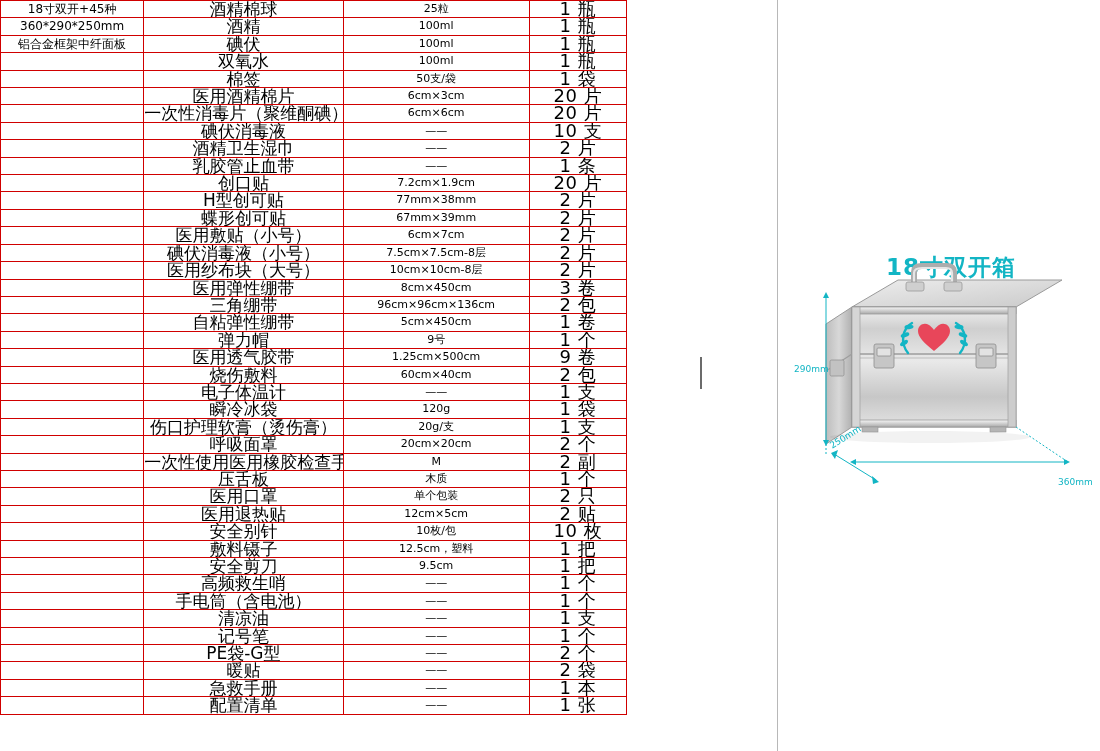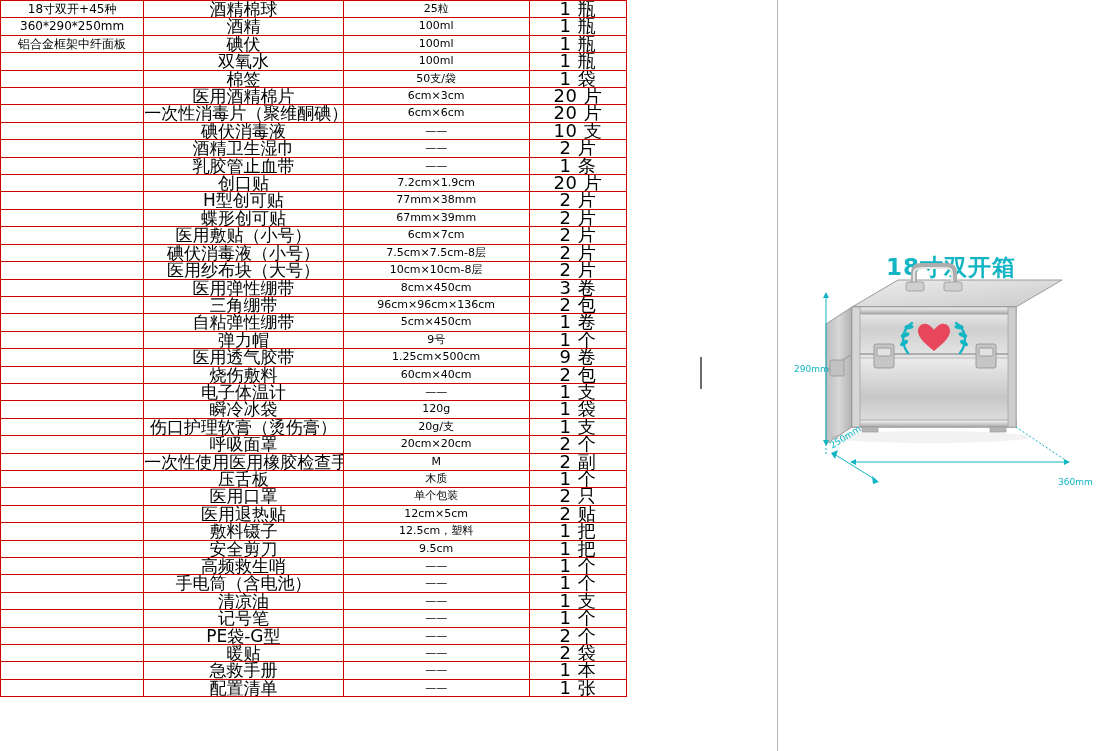--- a/index.html
+++ b/index.html
@@ -287,20 +287,26 @@
             <td class="cell-model"></td>
             <td class="cell-name">医用口罩</td>
             <td class="cell-spec">单个包装</td>
             <td class="cell-qty">2 只</td>
           </tr>
           <tr>
             <td class="cell-model"></td>
             <td class="cell-name">医用退热贴</td>
             <td class="cell-spec">12cm×5cm</td>
             <td class="cell-qty">2 贴</td>
+          </tr>
+          <tr>
+            <td class="cell-model"></td>
+            <td class="cell-name">安全别针</td>
+            <td class="cell-spec">10枚/包</td>
+            <td class="cell-qty">10 枚</td>
           </tr>
           <tr>
             <td class="cell-model"></td>
             <td class="cell-name">敷料镊子</td>
             <td class="cell-spec">12.5cm，塑料</td>
             <td class="cell-qty">1 把</td>
           </tr>
           <tr>
             <td class="cell-model"></td>
             <td class="cell-name">安全剪刀</td>

